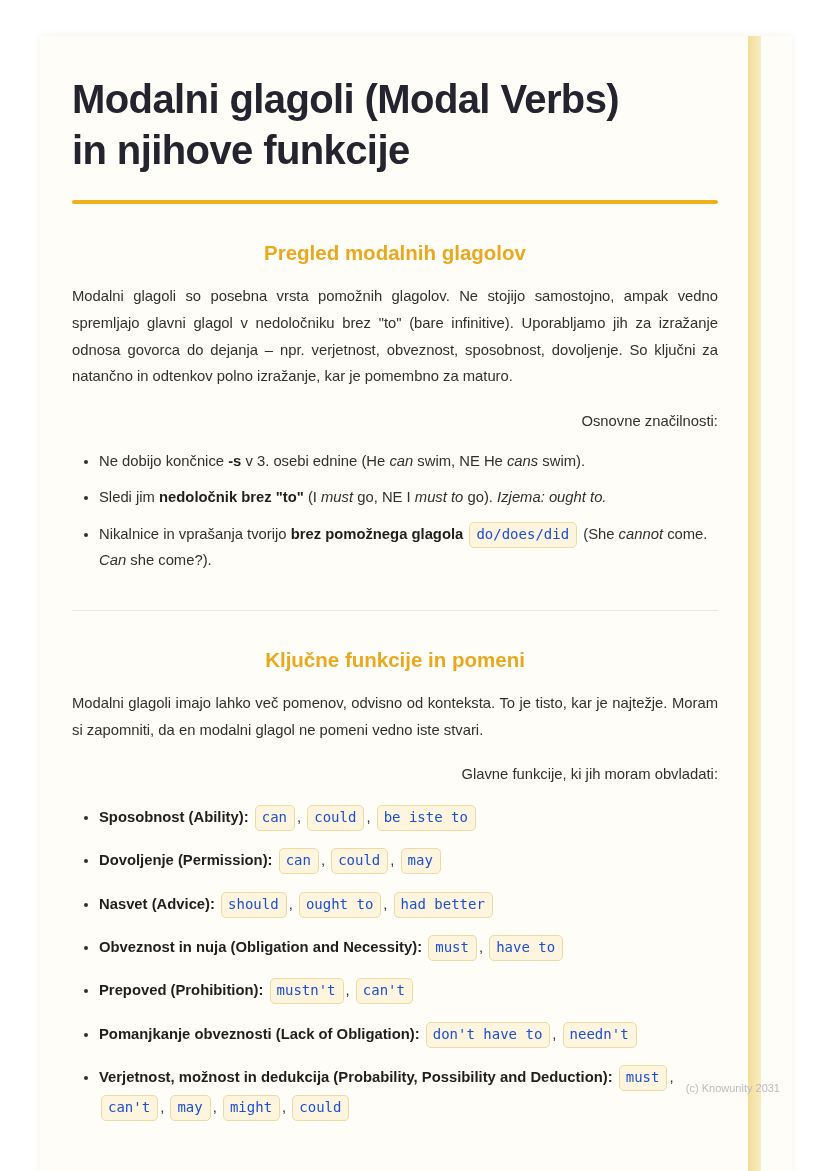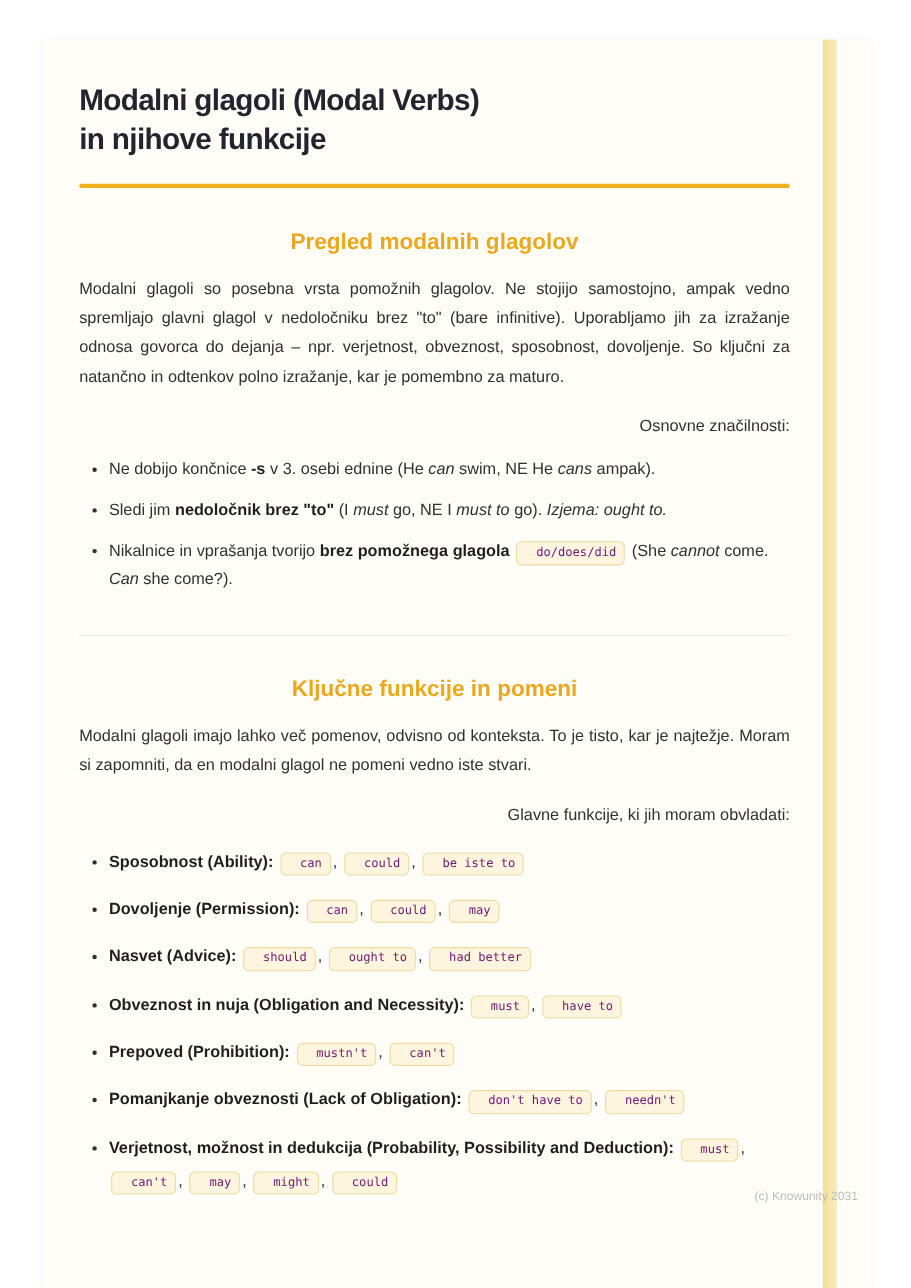--- a/index.html
+++ b/index.html
@@ -33,21 +33,21 @@
     background: linear-gradient(90deg, #f3dd99, #f9ecc2);
   }
   .content {
     position: absolute;
     left: 32px;
     top: 38px;
     width: 646px;
   }
   h1 {
     margin: 0;
-    font-size: 27px;
+    font-size: 40px;
     line-height: 1.28;
     font-weight: 800;
     letter-spacing: -0.6px;
     color: #23242e;
   }
   h1 .t-line { display: block; }
   .rule {
     height: 4px;
     background: #efb11a;
     border-radius: 2px;
@@ -80,27 +80,27 @@
   }
   ul.fn-list li {
     margin-bottom: 13px;
     line-height: 2.05;
   }
   .seg-b { font-weight: 700; color: #1f1f1f; }
   .seg-i { font-style: italic; }
   .chip {
     display: inline-block;
     font-family: "DejaVu Sans Mono", "Liberation Mono", monospace;
-    font-size: 11px;
+    font-size: 14px;
     line-height: 1.5;
-    color: #701a75;
+    color: #1d4ed8;
     background: #fdf5dd;
     border: 1px solid #eedaa2;
     border-radius: 5px;
-    padding: 1px 7px 2px 17px;
+    padding: 1px 7px 2px 6px;
     margin: 0 2px;
     white-space: nowrap;
     vertical-align: baseline;
   }
   hr.divider {
     border: none;
     border-top: 1px solid #e9e9e4;
     margin: 36px 0 0 0;
   }
   .copyright {
@@ -123,21 +123,21 @@
       <h1>
         <span class="t-line">Modalni glagoli (Modal Verbs)</span>
         <span class="t-line">in njihove funkcije</span>
       </h1>
       <div class="rule"></div>
 
       <h2>Pregled modalnih glagolov</h2>
       <p class="body">Modalni glagoli so posebna vrsta pomožnih glagolov. Ne stojijo samostojno, ampak vedno spremljajo glavni glagol v nedoločniku brez "to" (bare infinitive). Uporabljamo jih za izražanje odnosa govorca do dejanja – npr. verjetnost, obveznost, sposobnost, dovoljenje. So ključni za natančno in odtenkov polno izražanje, kar je pomembno za maturo.</p>
       <p class="body lead">Osnovne značilnosti:</p>
       <ul>
-        <li><span class="">Ne dobijo končnice </span><span class="seg-b">-s</span><span class=""> v 3. osebi ednine (He </span><span class="seg-i">can</span><span class=""> swim, NE He </span><span class="seg-i">cans</span><span class=""> ampak).</span></li>
+        <li><span class="">Ne dobijo končnice </span><span class="seg-b">-s</span><span class=""> v 3. osebi ednine (He </span><span class="seg-i">can</span><span class=""> swim, NE He </span><span class="seg-i">cans</span><span class=""> swim).</span></li>
         <li><span class="">Sledi jim </span><span class="seg-b">nedoločnik brez "to"</span><span class=""> (I </span><span class="seg-i">must</span><span class=""> go, NE I </span><span class="seg-i">must to</span><span class=""> go). </span><span class="seg-i">Izjema: ought to.</span></li>
         <li><span class="">Nikalnice in vprašanja tvorijo </span><span class="seg-b">brez pomožnega glagola</span><span class=""> </span><span class="chip">do/does/did</span><span class=""> (She </span><span class="seg-i">cannot</span><span class=""> come. </span><span class="seg-i">Can</span><span class=""> she come?).</span></li>
       </ul>
 
       <hr class="divider">
 
       <h2>Ključne funkcije in pomeni</h2>
       <p class="body">Modalni glagoli imajo lahko več pomenov, odvisno od konteksta. To je tisto, kar je najtežje. Moram si zapomniti, da en modalni glagol ne pomeni vedno iste stvari.</p>
       <p class="body lead">Glavne funkcije, ki jih moram obvladati:</p>
       <ul class="fn-list">

